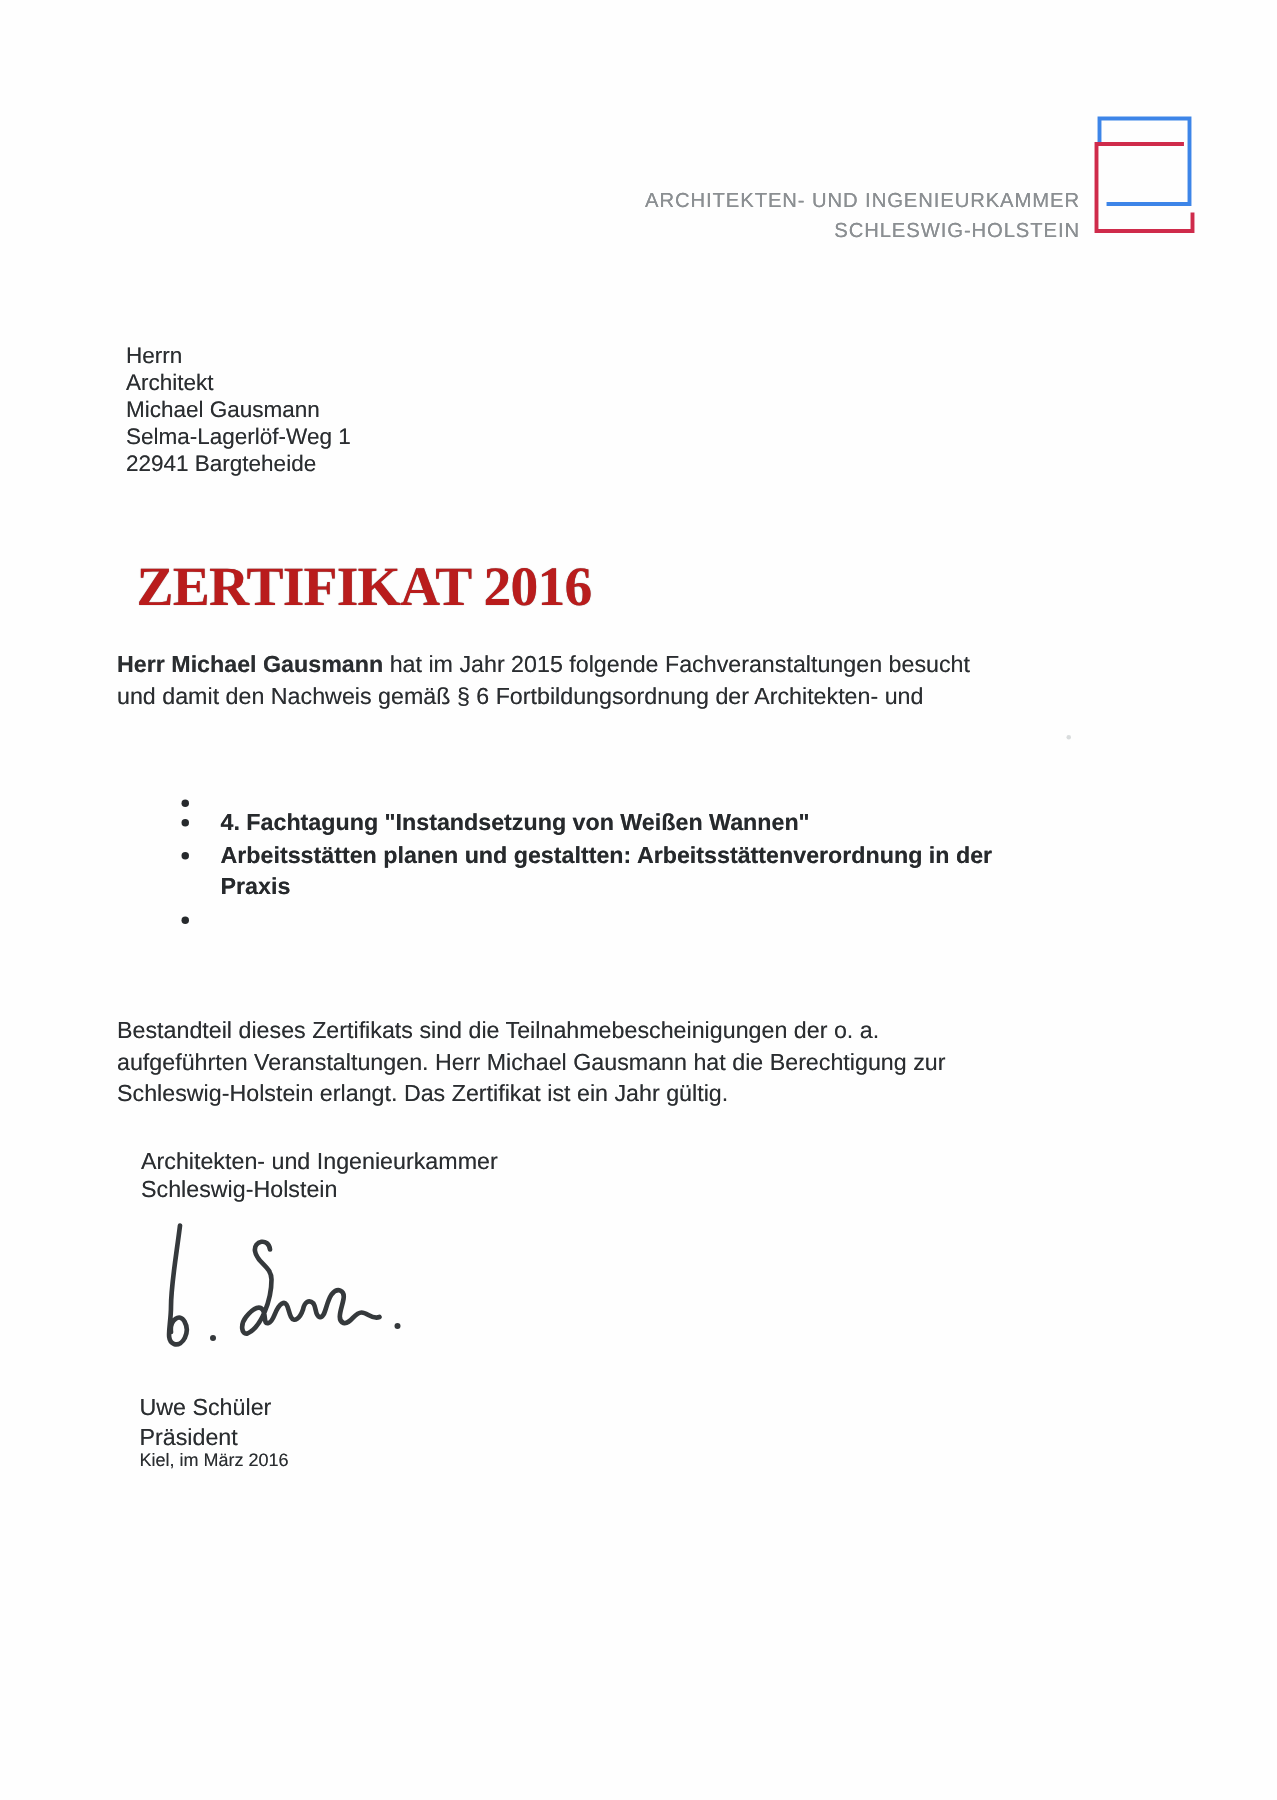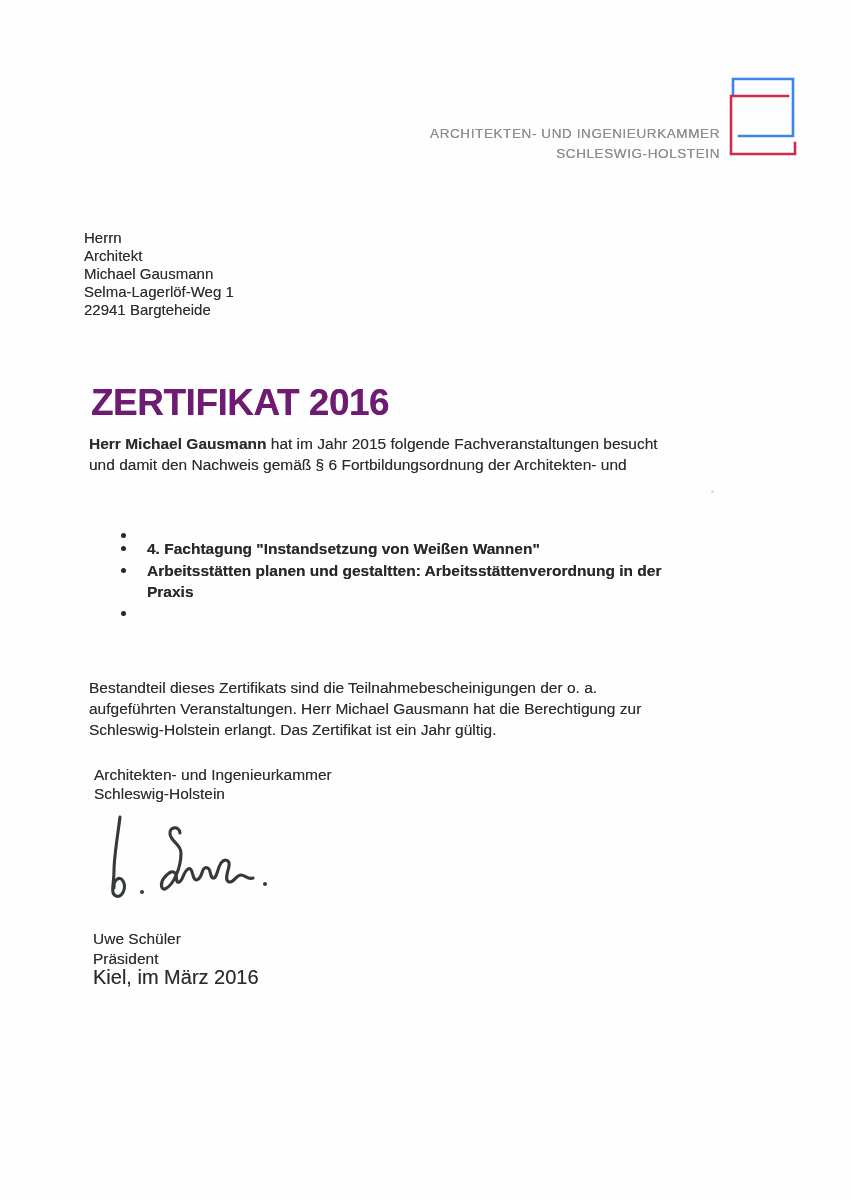--- a/index.html
+++ b/index.html
@@ -25,28 +25,29 @@
 
   
   .recipient{
     position:absolute;left:84px;top:229px;
     font-size:15px;line-height:18px;
     text-shadow:0 0 0.4px rgba(42,45,48,.55);
   }
 
   
   .cert-title{
-    position:absolute;left:91px;top:382px;
+    position:absolute;left:91px;top:370px;
     font-size:37px;font-weight:bold;letter-spacing:-0.5px;
-    color:#701a75;
+    color:#b91c1c;
     text-shadow:0 0 0.6px rgba(33,36,39,.6);
+    font-family:Liberation Serif, serif;
   }
 
   .para{
-    position:absolute;left:89px;
+    position:absolute;left:78px;
     font-size:15.5px;line-height:21px;
     text-shadow:0 0 0.4px rgba(42,45,48,.55);
     white-space:nowrap;
   }
   .intro{top:433px;}
   .intro .bold{font-weight:bold;}
   .body2{top:653px;margin-top:24px;}
 
   
   .bullets{
@@ -71,21 +72,21 @@
     text-shadow:0 0 0.4px rgba(42,45,48,.55);
   }
   .signature-svg{position:absolute;left:100px;top:814px;}
   .signer{
     position:absolute;left:93px;top:929px;
     font-size:15.5px;line-height:19.5px;
     text-shadow:0 0 0.4px rgba(42,45,48,.55);
   }
   .place-date{
     position:absolute;left:93px;top:966px;
-    font-size:20px;
+    font-size:12px;
     text-shadow:0 0 0.4px rgba(42,45,48,.55);
   }
 
   
   .speck{
     position:absolute;left:711px;top:490px;
     width:3px;height:3px;border-radius:50%;
     background:#c9cdcf;opacity:.7;
   }
 </style>

